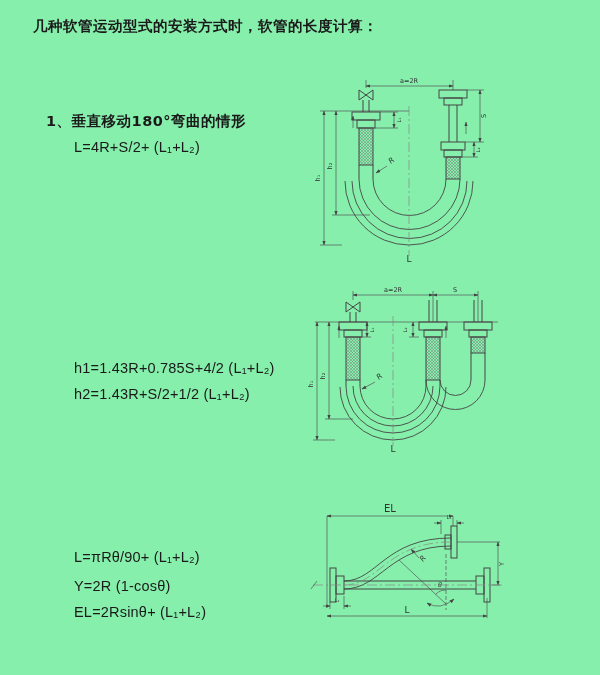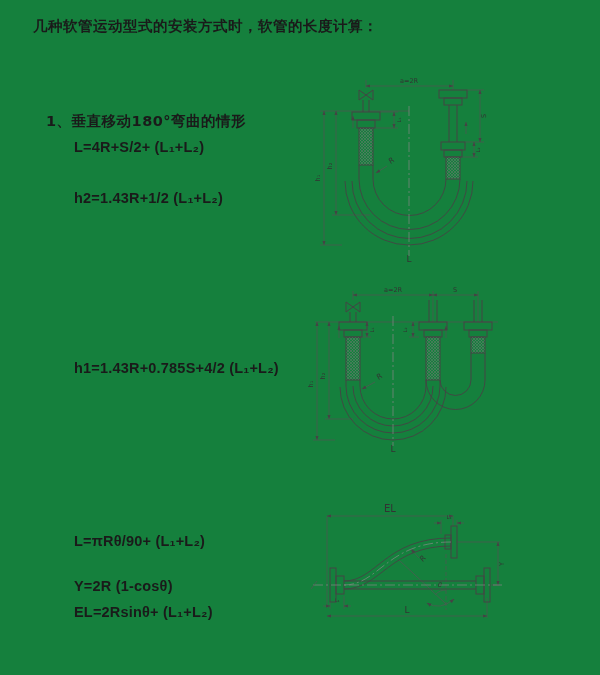--- a/index.html
+++ b/index.html
@@ -1,32 +1,32 @@
 <!DOCTYPE html>
 <html><head>
 <meta charset="utf-8">
 <style>
   html,body{margin:0;padding:0;background:#e8e8e8;}
   .page{
     position:relative;width:600px;height:675px;margin:0 auto;
-    background:#15803d;overflow:hidden;
+    background:#86efac;overflow:hidden;
     font-family:"DejaVu Sans","Liberation Sans",sans-serif;
     color:#1a1a1a;
   }
   .doc-title{
     position:absolute;left:33px;top:17px;
     font-size:14.5px;font-weight:bold;letter-spacing:0.5px;white-space:nowrap;
   }
   .sec-heading{
     position:absolute;left:46px;
     font-size:14.5px;font-weight:bold;letter-spacing:0.5px;white-space:nowrap;
   }
   .formula{
     position:absolute;left:74px;
-    font-size:14.5px;font-weight:700;letter-spacing:0.2px;white-space:nowrap;
+    font-size:14.5px;font-weight:400;letter-spacing:0.2px;white-space:nowrap;
     font-family:"Liberation Sans","DejaVu Sans",sans-serif;
   }
   svg{position:absolute;display:block;}
   svg text{
     font-family:"DejaVu Sans","Liberation Sans",sans-serif;
     fill:#333;
   }
   .dim  {stroke:#555;stroke-width:0.7;fill:none;}
   .dimT {font-size:6.5px;}
   .dimS {font-size:5.2px;}
@@ -38,21 +38,20 @@
 </style>
 </head>
 <body>
 
 <div class="page">
 
   <div class="doc-title">几种软管运动型式的安装方式时，软管的长度计算：</div>
 
   <div class="sec-heading" style="top:112px">1、垂直移动180°弯曲的情形</div>
   <div class="formula" style="top:139px">L=4R+S/2+ (L₁+L₂)</div>
-  <div class="formula" style="top:190px">h2=1.43R+1/2 (L₁+L₂)</div>
 
   <svg style="left:308px;top:64px" width="290" height="205" viewBox="0 0 290 205">
     <defs>
       <pattern id="hatch1" width="3" height="3" patternUnits="userSpaceOnUse">
         <path d="M0,3 L3,0 M0,0 L3,3" stroke="#777" stroke-width="0.45"></path>
       </pattern>
       <marker id="arr1" viewBox="0 0 10 10" refX="9" refY="5" markerWidth="7" markerHeight="7" orient="auto-start-reverse">
         <path d="M0,1.5 L10,5 L0,8.5 z" fill="#444"></path>
       </marker>
     </defs>
@@ -100,20 +99,21 @@
     <g class="hose">
       <path d="M65,115 A36.5,36.5 0 0 0 138,115"></path>
       <path d="M51,115 A50.5,50.5 0 0 0 152,115"></path>
       <path d="M44,117 A57.5,57.5 0 0 0 159,117"></path>
       <path d="M37,117 A64,64 0 0 0 165,117"></path>
     </g>
     <path class="cl" d="M101,42 V192"></path>
   </svg>
 
   <div class="formula" style="top:360px">h1=1.43R+0.785S+4/2 (L₁+L₂)</div>
+  <div class="formula" style="top:386px">h2=1.43R+S/2+1/2 (L₁+L₂)</div>
 
   <svg style="left:303px;top:276px" width="300" height="190" viewBox="0 0 300 190">
     <defs>
       <pattern id="hatch2" width="3" height="3" patternUnits="userSpaceOnUse">
         <path d="M0,3 L3,0 M0,0 L3,3" stroke="#777" stroke-width="0.45"></path>
       </pattern>
       <marker id="arr2" viewBox="0 0 10 10" refX="9" refY="5" markerWidth="7" markerHeight="7" orient="auto-start-reverse">
         <path d="M0,1.5 L10,5 L0,8.5 z" fill="#444"></path>
       </marker>
     </defs>
@@ -166,21 +166,21 @@
       <path d="M57,110 A33,33 0 0 0 123,110"></path>
       <path d="M50,110 A40,40 0 0 0 130,110"></path>
       <path d="M43,110 A47,47 0 0 0 137,110"></path>
       <path d="M37,111 A53,53 0 0 0 143,111"></path>
       <path d="M137,104 A15.5,15.5 0 0 0 168,104"></path>
       <path d="M123,104 A29.5,29.5 0 0 0 182,104"></path>
     </g>
     <path class="cl" d="M90,40 V170"></path>
   </svg>
 
-  <div class="formula" style="top:533px">L=πRθ/90+ (L₁+L₂)</div>
+  <div class="formula" style="top:549px">L=πRθ/90+ (L₁+L₂)</div>
   <div class="formula" style="top:578px">Y=2R (1-cosθ)</div>
   <div class="formula" style="top:604px">EL=2Rsinθ+ (L₁+L₂)</div>
 
   <svg style="left:297px;top:496px" width="305" height="150" viewBox="0 0 305 150">
     <defs>
       <marker id="arr3" viewBox="0 0 10 10" refX="9" refY="5" markerWidth="7" markerHeight="7" orient="auto-start-reverse">
         <path d="M0,1.5 L10,5 L0,8.5 z" fill="#444"></path>
       </marker>
     </defs>
 

